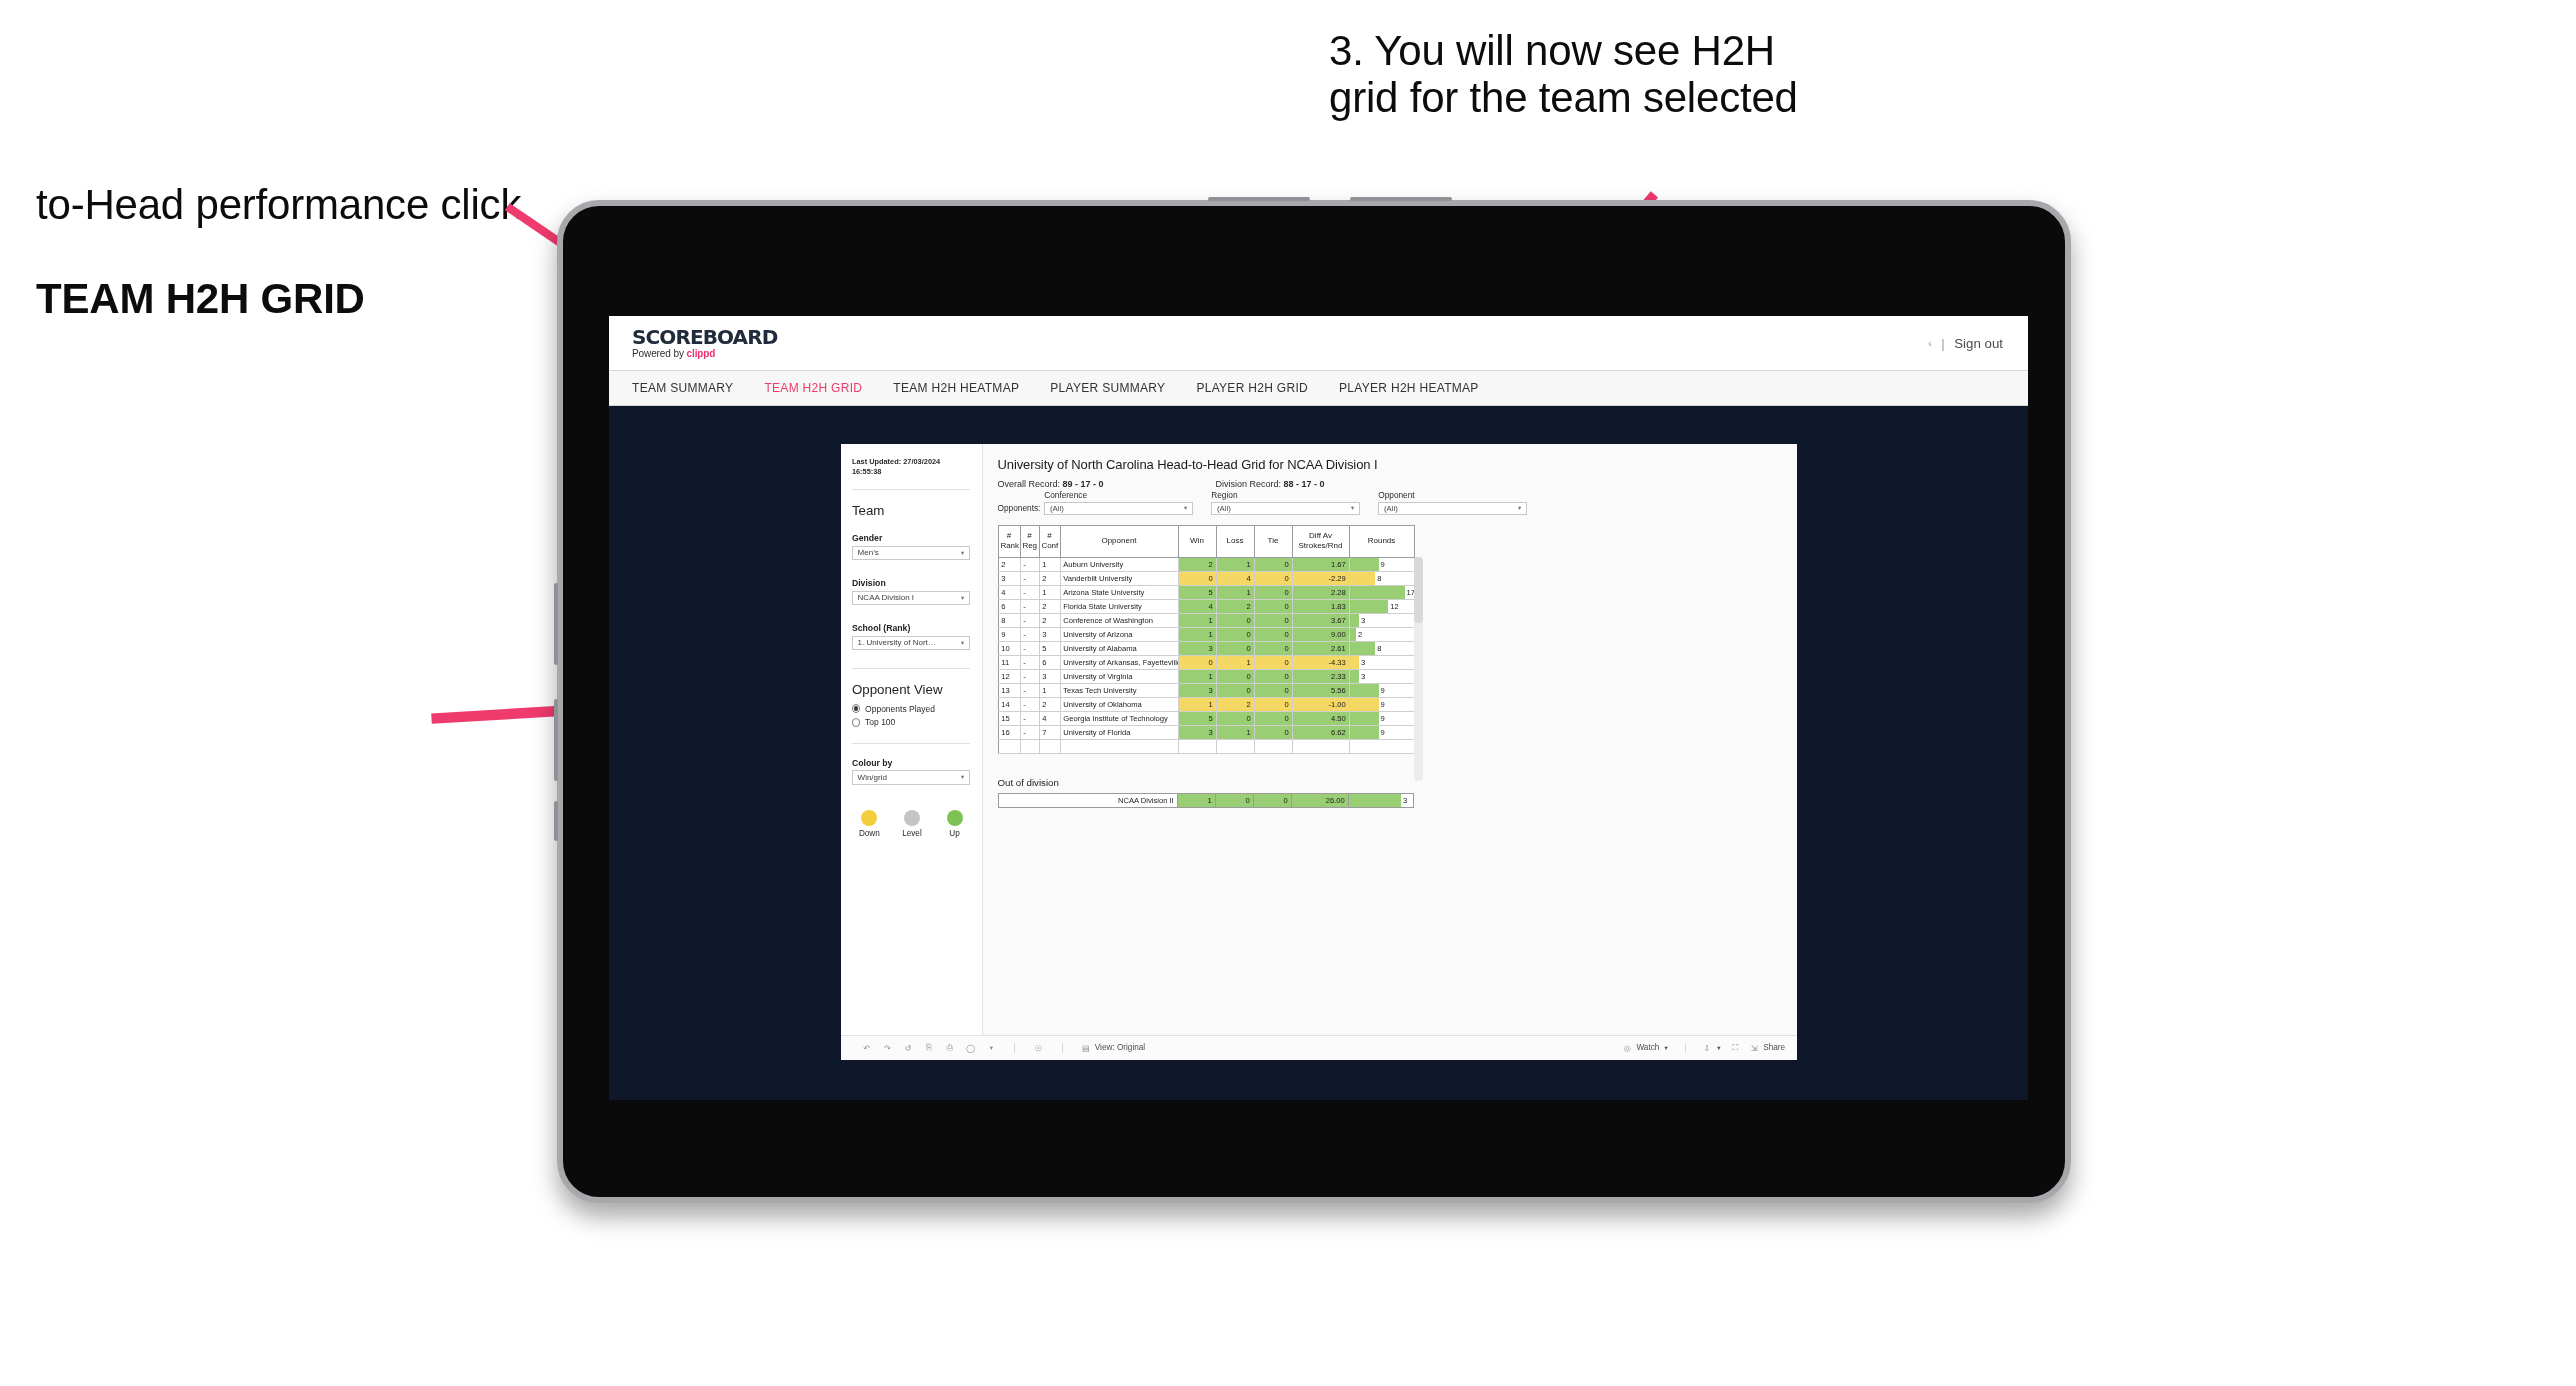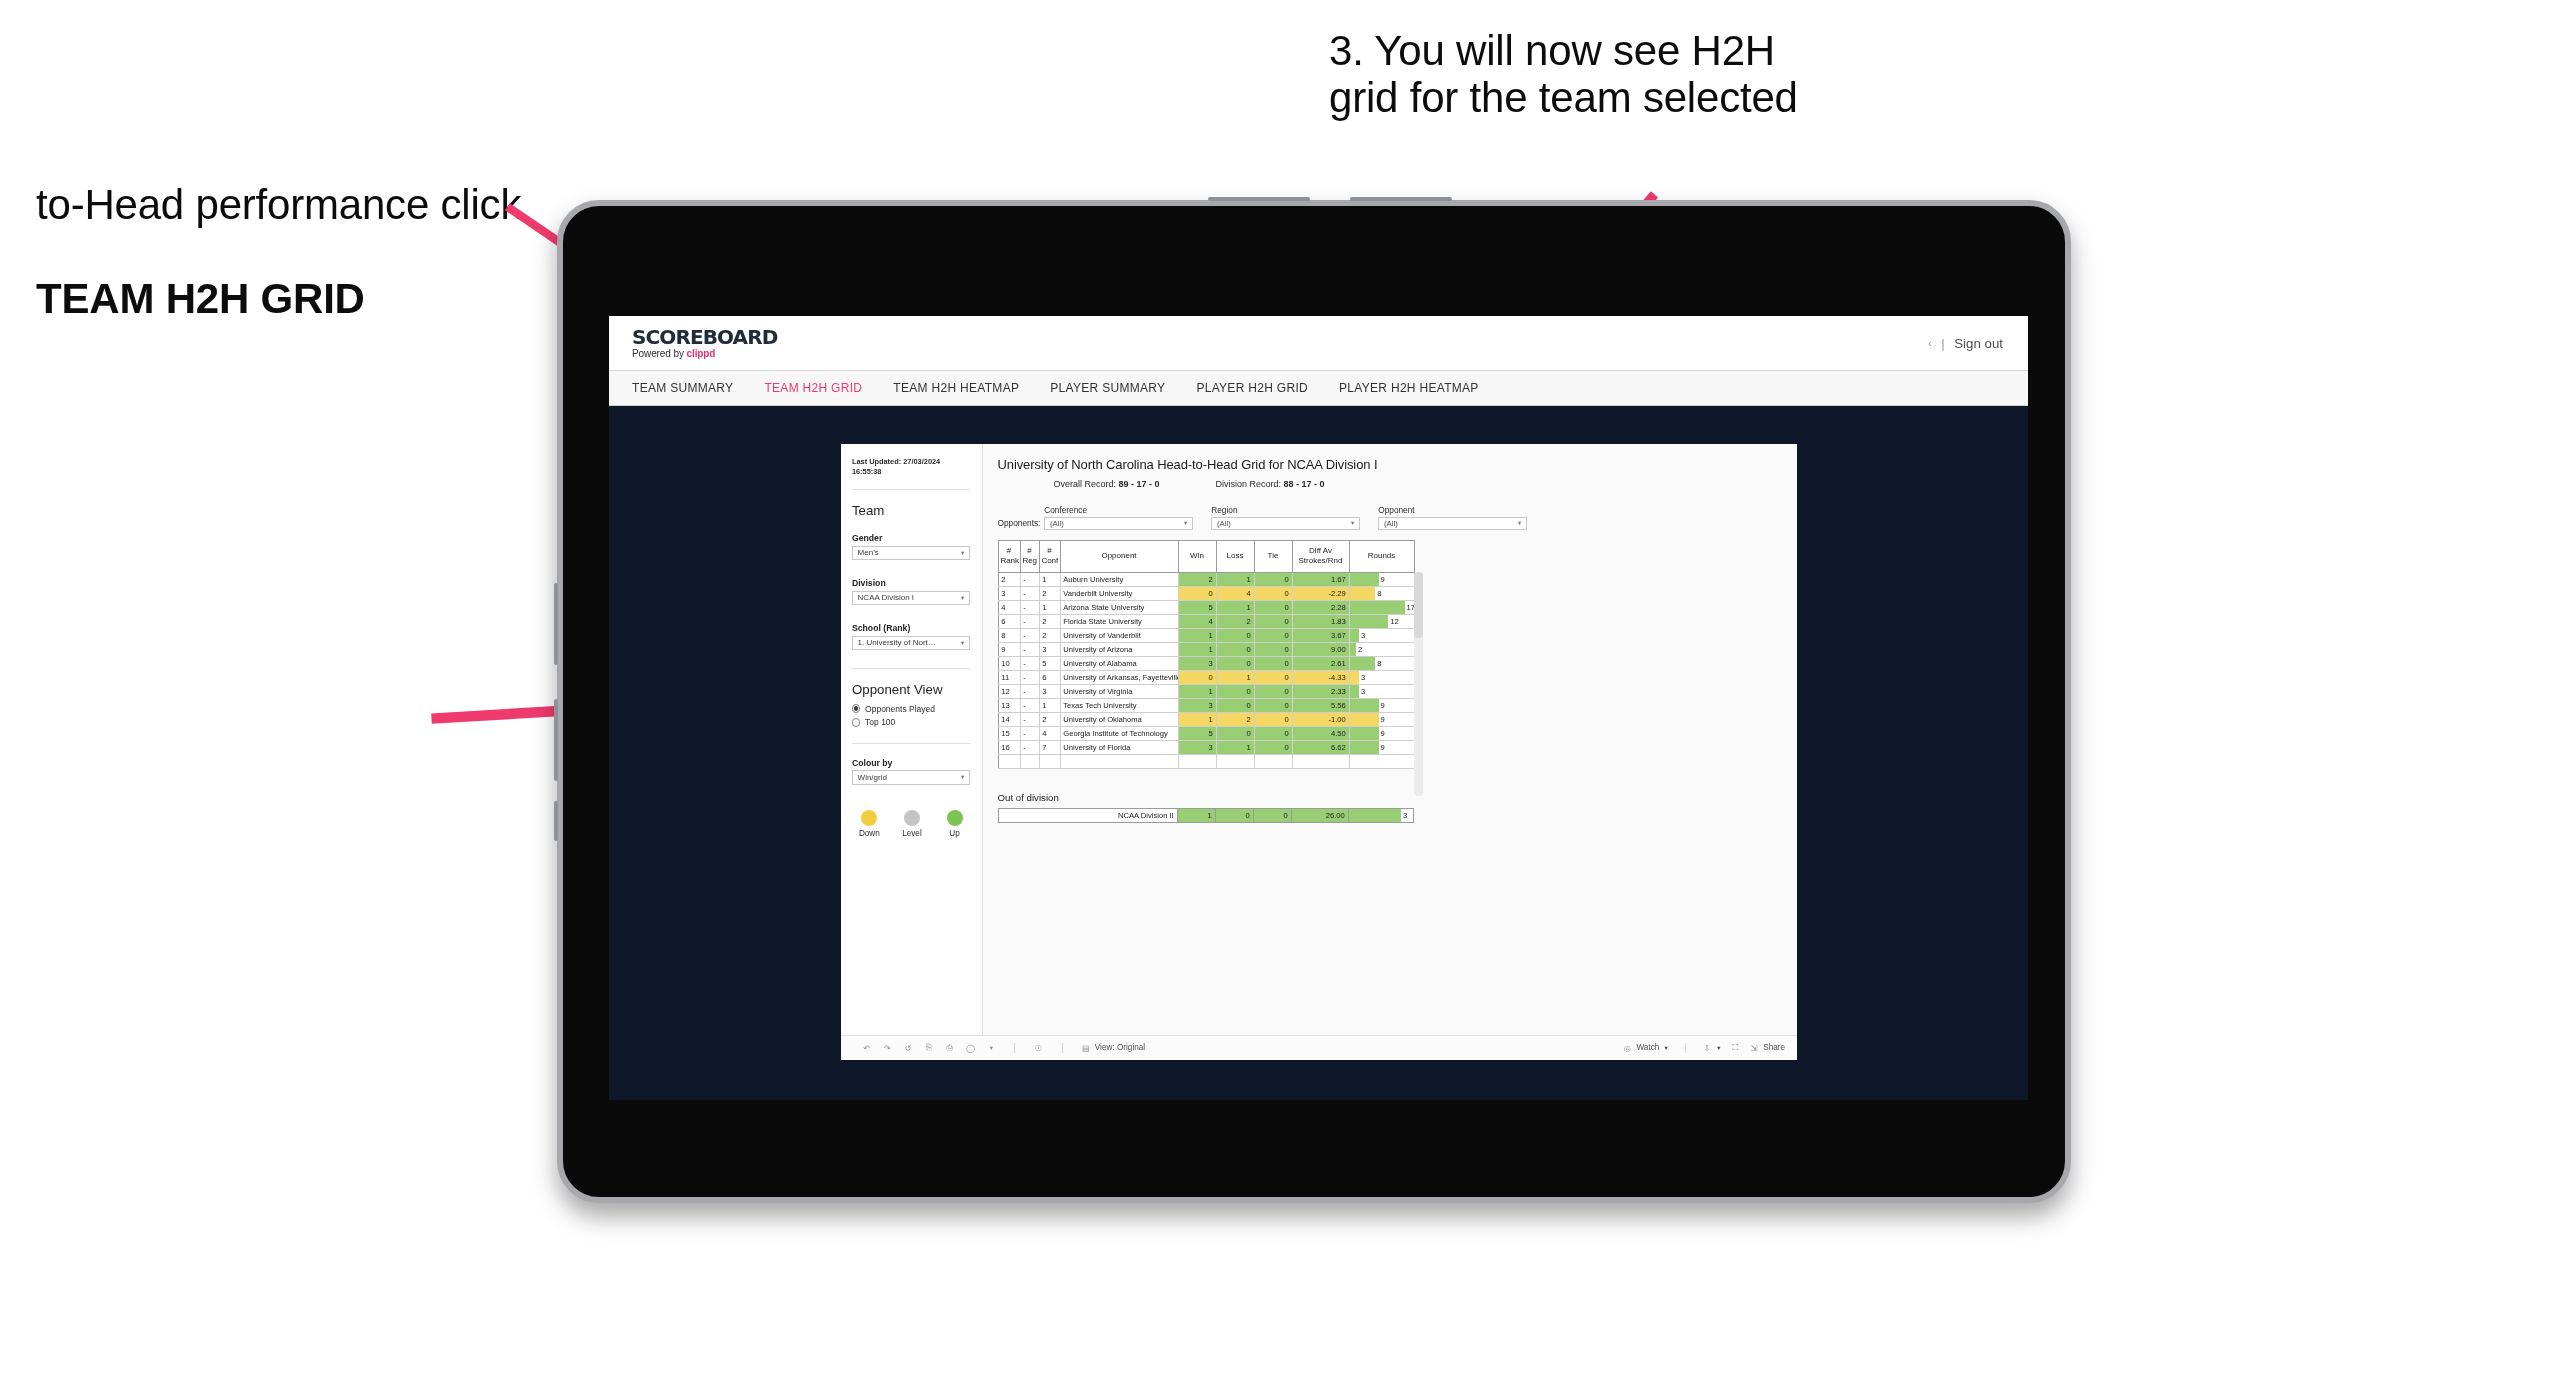--- a/index.html
+++ b/index.html
@@ -132,21 +132,21 @@
   }
   .radio.on::after { content: ""; width: 4.2px; height: 4.2px; border-radius: 50%; background: #3b3b3b; }
   .legend { display: flex; gap: 11.4px; margin-top: 25px; padding-left: 1.9px; }
   .legend-item { text-align: center; width: 32px; }
   .legend-dot { width: 16px; height: 16px; border-radius: 50%; margin: 0 auto 3.8px auto; }
   .legend-lbl { font-size: 8.2px; color: #2b2b2b; }
 
   
   .rpanel { flex: 1; background: #fafafa; padding: 13.3px 17px 0 15px; overflow: hidden; }
   .viz-title { font-size: 13px; color: #1b1b1b; letter-spacing: -0.1px; margin-bottom: 6.6px; }
-  .records { display: flex; font-size: 9px; color: #2b2b2b; margin-bottom: 16px; text-align: center; }
+  .records { display: flex; font-size: 9px; color: #2b2b2b; margin-bottom: 1px; }
   .records .rec1 { width: 218px; }
   .records b { font-weight: 700; }
   .filters { display: flex; align-items: flex-end; margin-bottom: 9.5px; }
   .filters .flabel { font-size: 8.3px; color: #2b2b2b; padding-bottom: 1.9px; margin-right: 3.8px; }
   .fgroup { margin-right: 18px; }
   .fgroup .fg-lbl { font-size: 8.3px; color: #2b2b2b; margin-bottom: 1.9px; }
   .fgroup .fg-sel {
     width: 149px; height: 13.3px; border: 0.9px solid #c8c8c8; background: #fff;
     display: flex; align-items: center; justify-content: space-between;
     padding: 0 3.8px 0 4.7px; font-size: 7.8px; color: #4a4a4a;
@@ -445,21 +445,21 @@
                         <td class="numcell" style="background: rgb(154, 206, 116);"><span>1.83</span></td>
                         <td class="roundcell">
                           <div class="rbar" style="width: 60.7059%; background: rgb(154, 206, 116);"></div>
                           <div class="rtxt" style="left: calc(60.7059% + 1.9px);">12</div>
                         </td>
                       </tr>
                       <tr>
                         <td class="c-rank">8</td>
                         <td class="c-reg">-</td>
                         <td class="c-conf">2</td>
-                        <td class="c-opp">University of Vanderbilt</td>
+                        <td class="c-opp">Conference of Washington</td>
                         <td class="numcell" style="background: rgb(154, 206, 116);"><span>1</span></td>
                         <td class="numcell" style="background: rgb(154, 206, 116);"><span>0</span></td>
                         <td class="numcell" style="background: rgb(154, 206, 116);"><span>0</span></td>
                         <td class="numcell" style="background: rgb(154, 206, 116);"><span>3.67</span></td>
                         <td class="roundcell">
                           <div class="rbar" style="width: 15.1765%; background: rgb(154, 206, 116);"></div>
                           <div class="rtxt" style="left: calc(15.1765% + 1.9px);">3</div>
                         </td>
                       </tr>
                       <tr>

